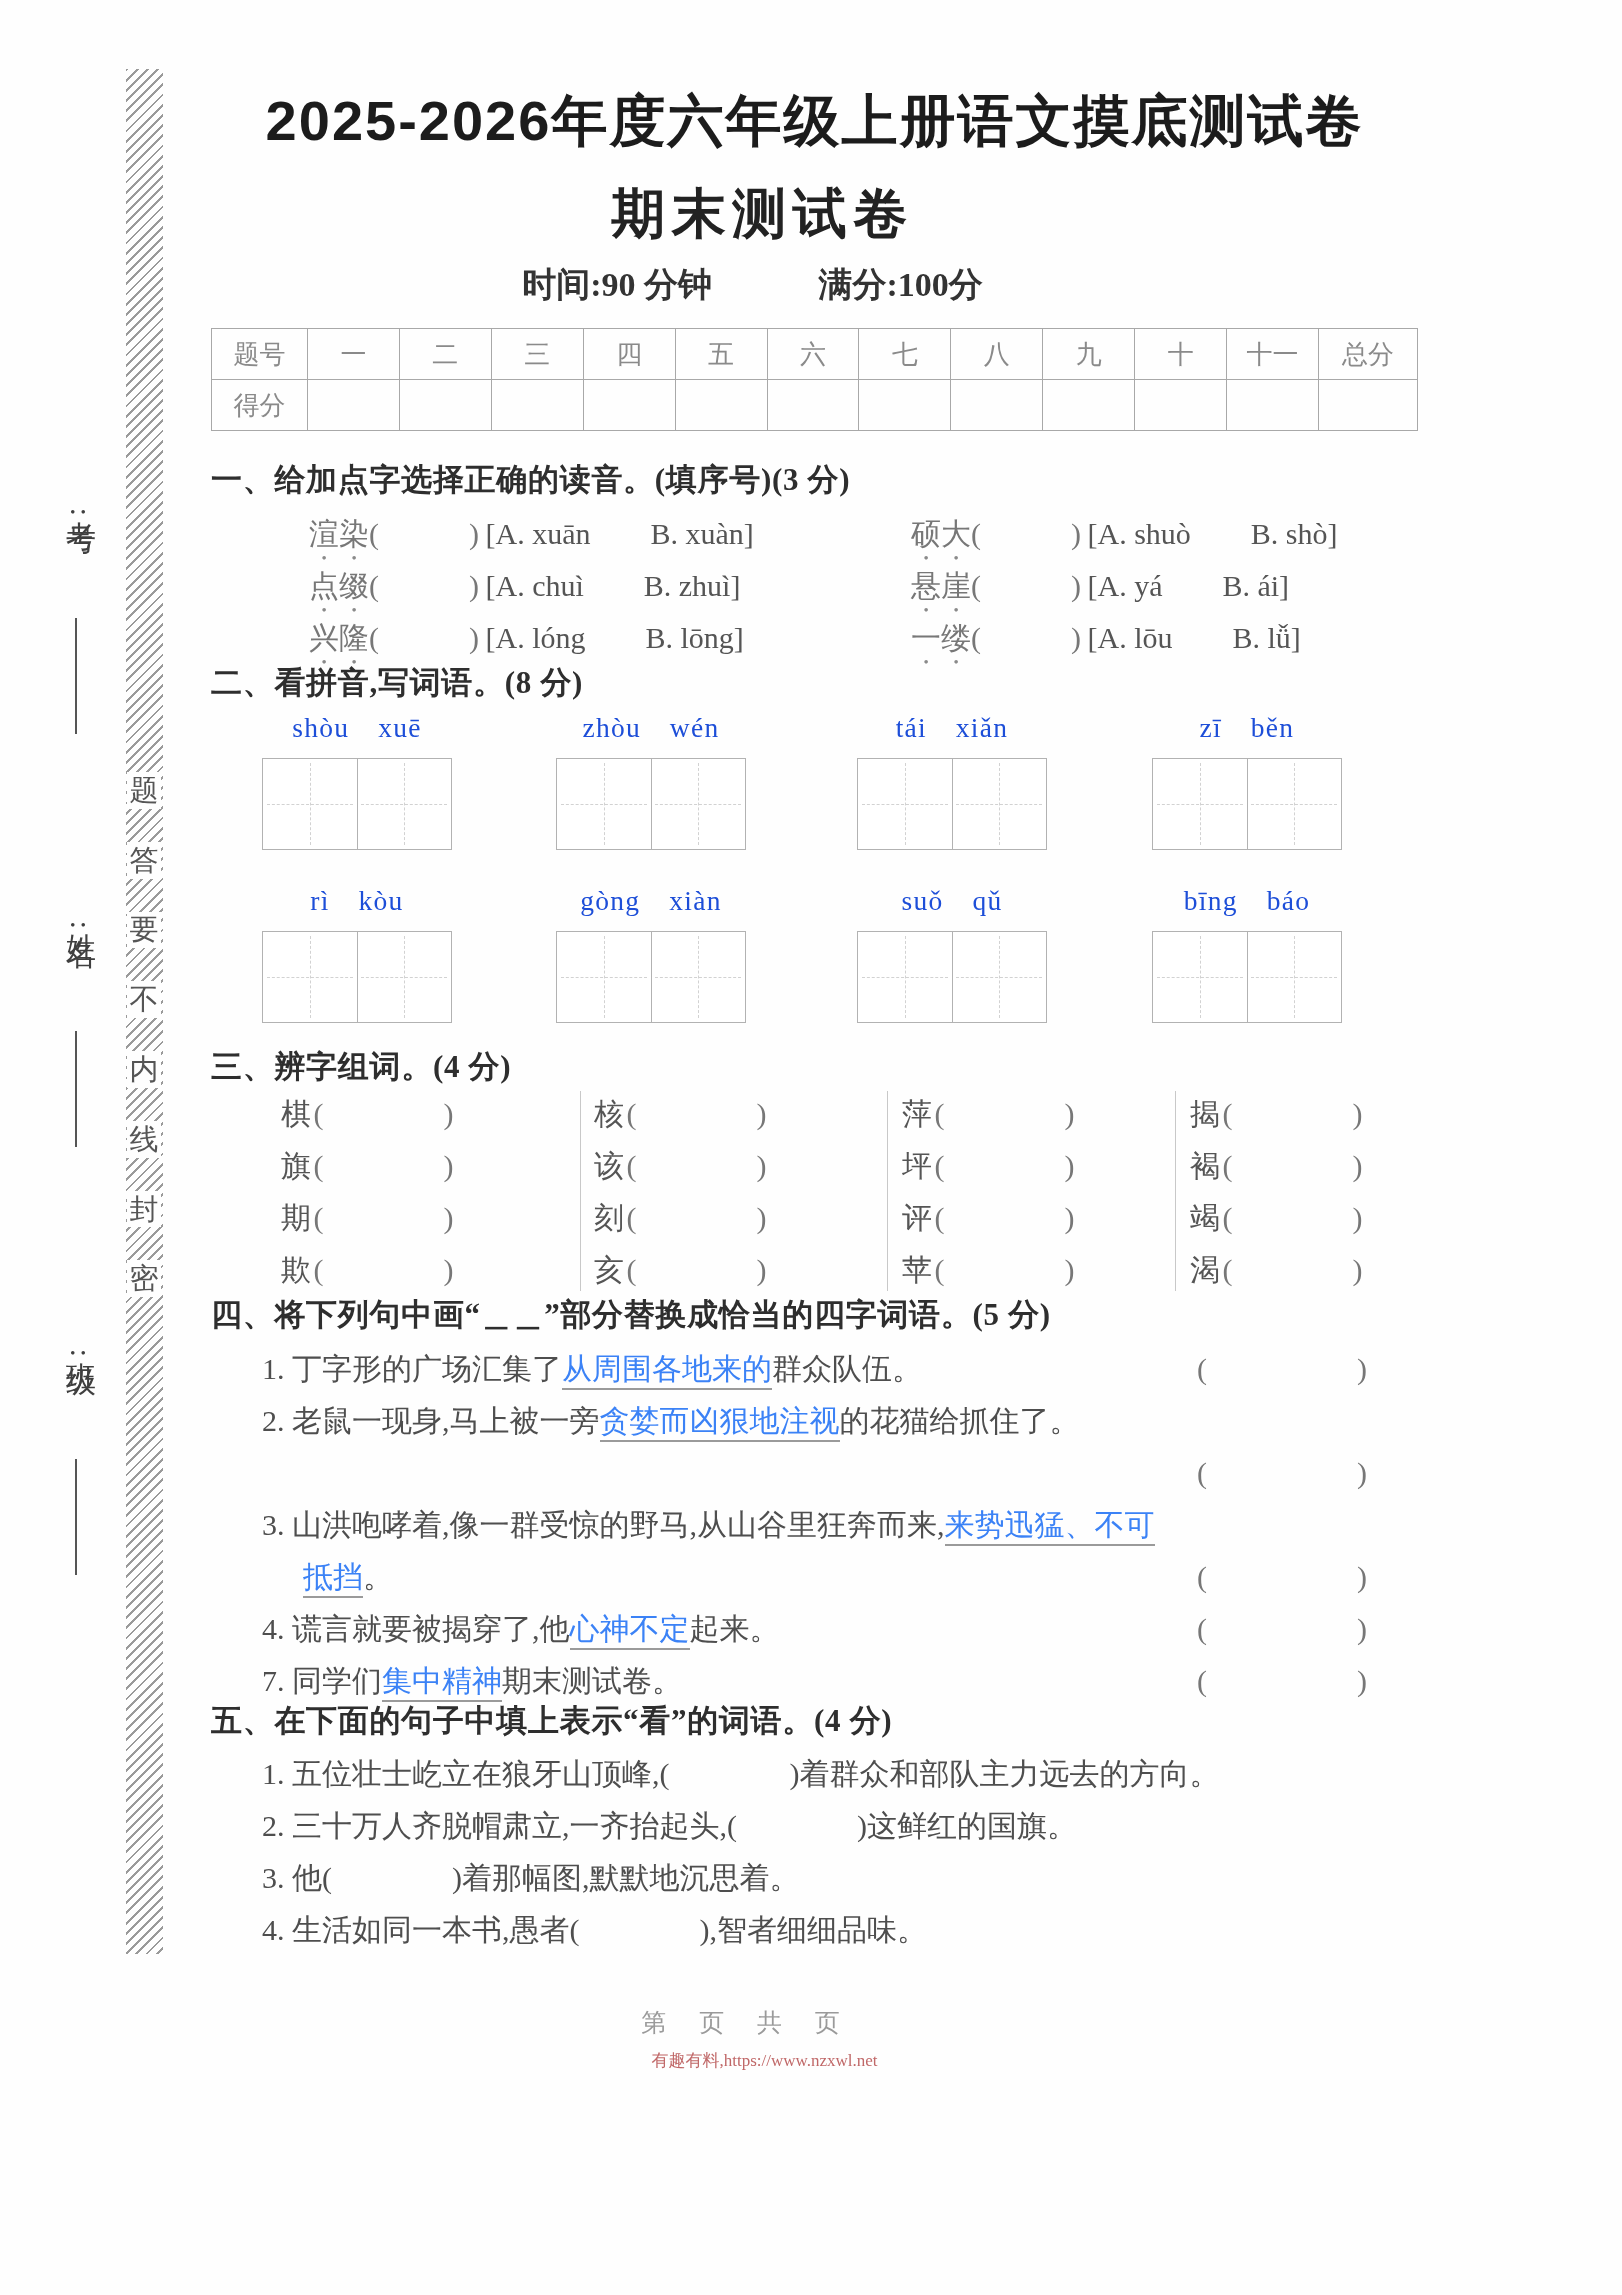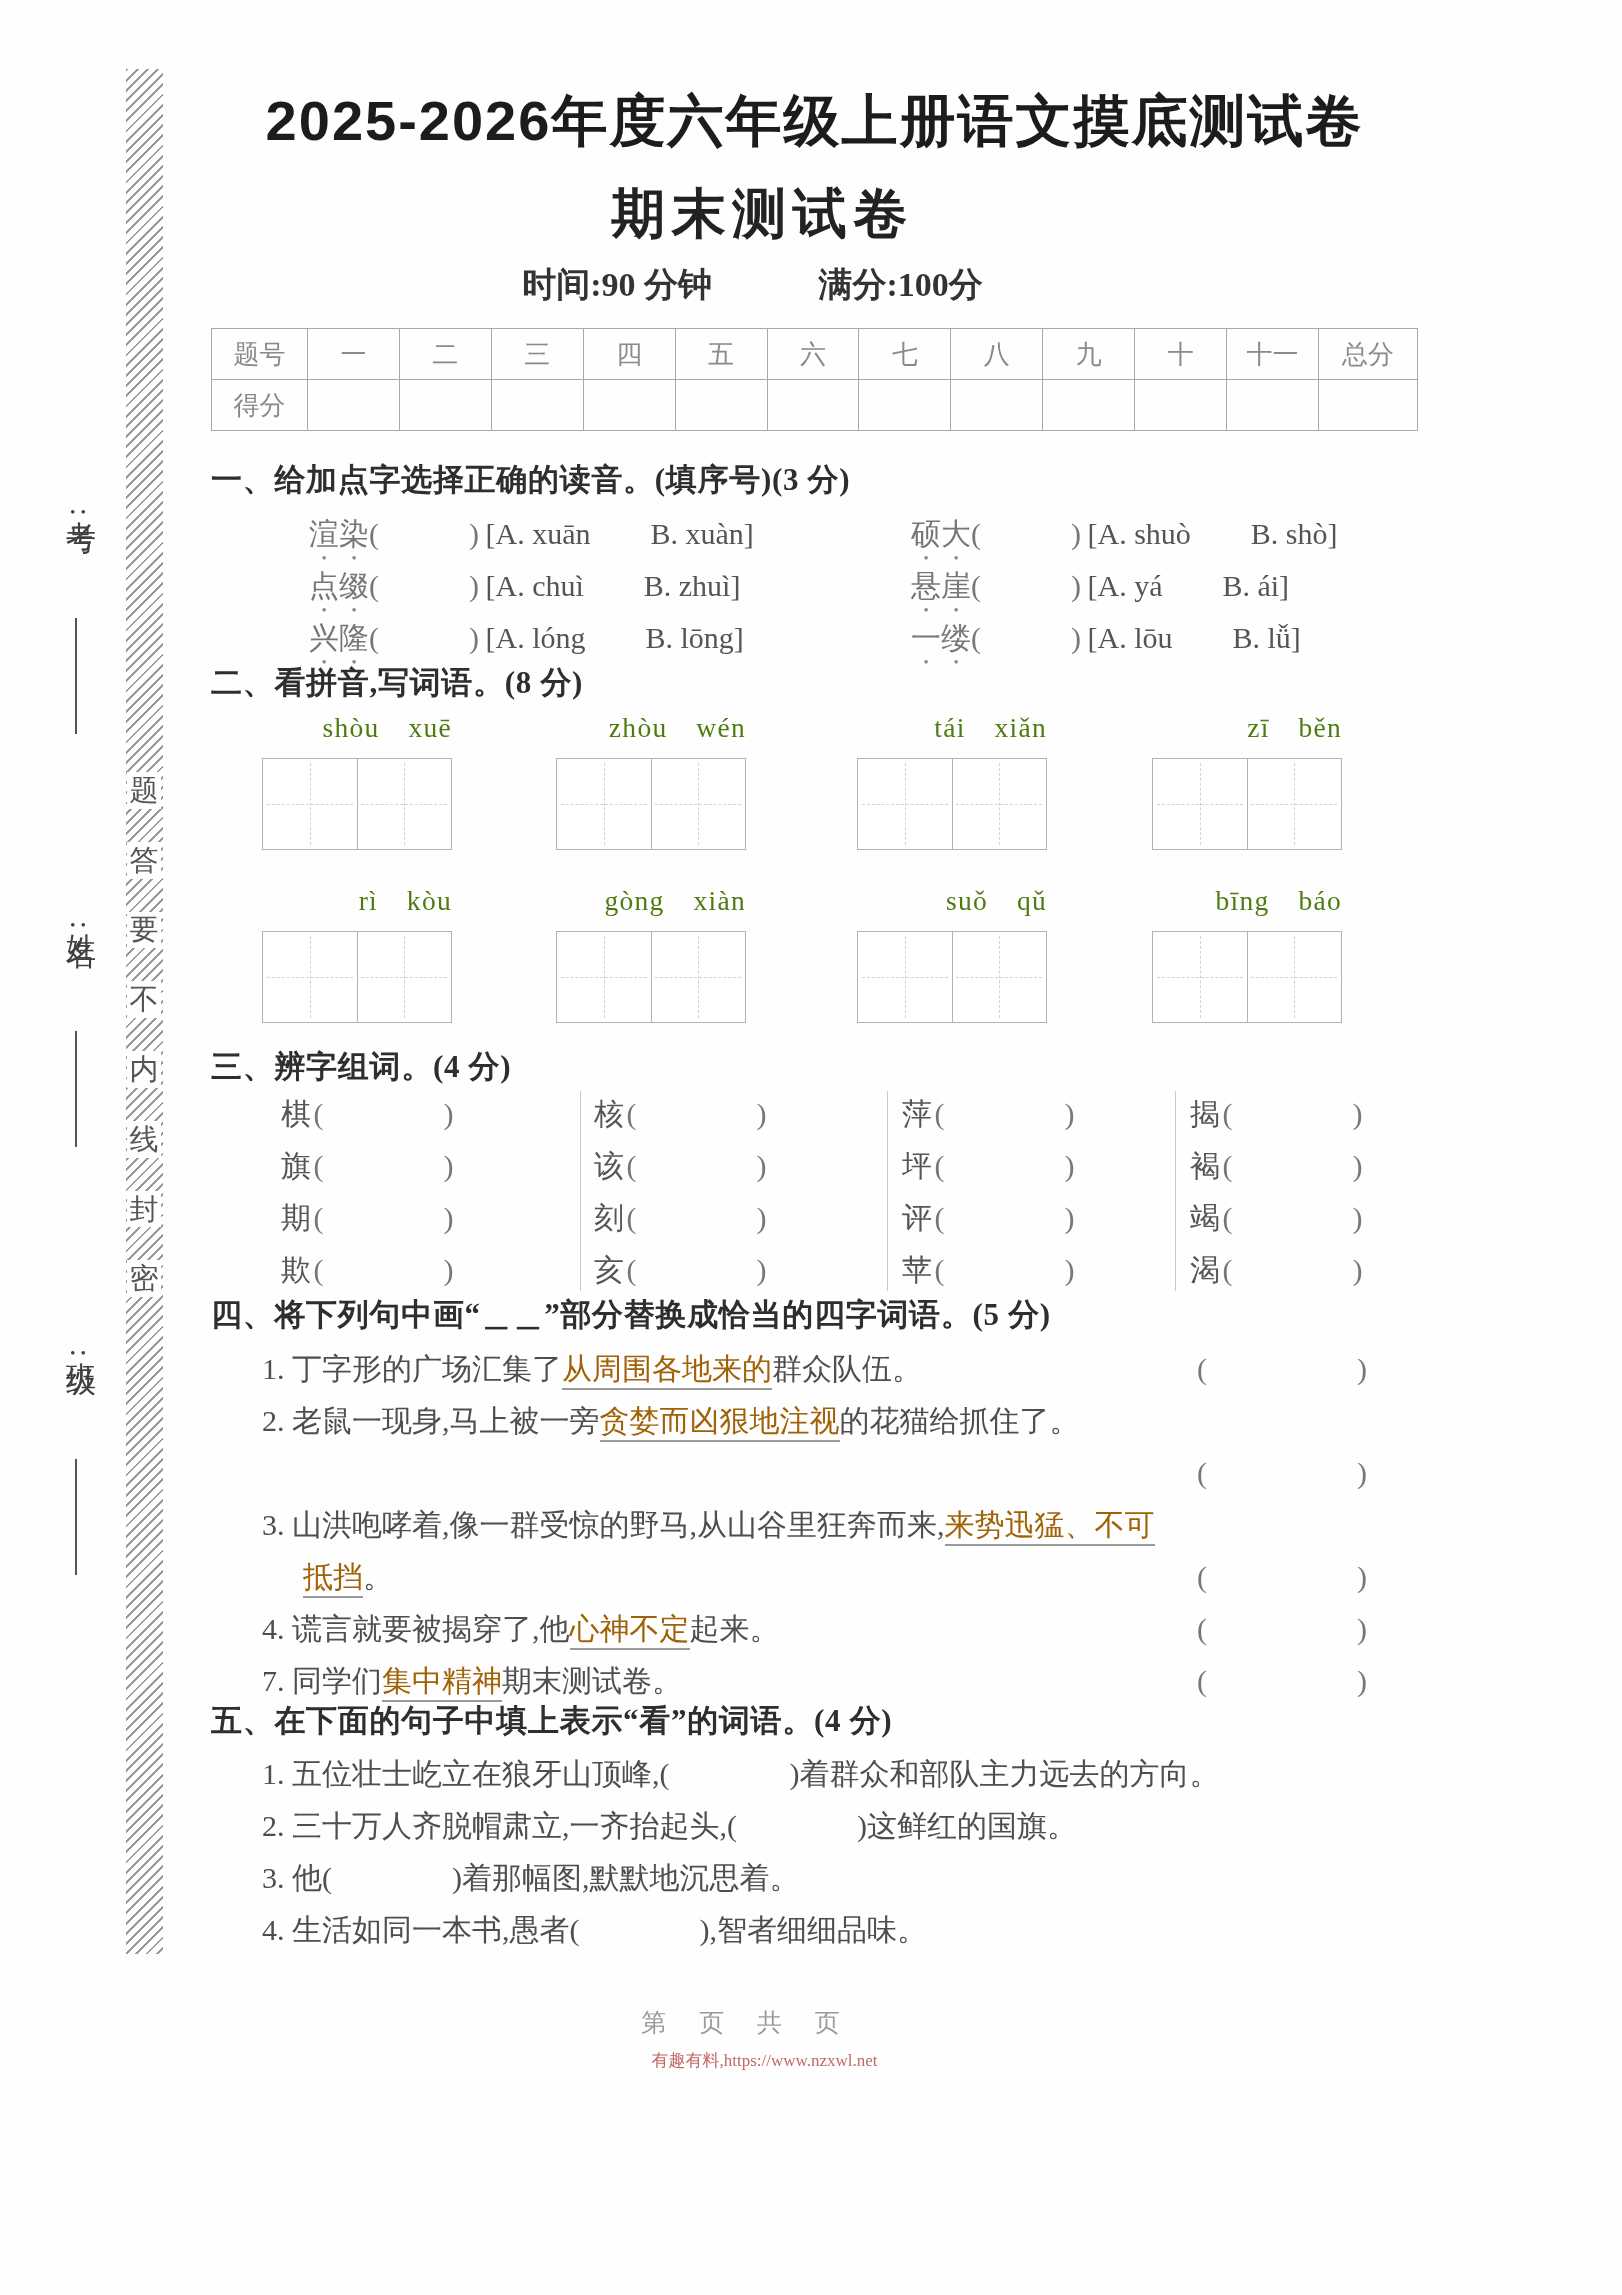--- a/index.html
+++ b/index.html
@@ -55,22 +55,22 @@
   .word {
     color:#777;
     -webkit-text-emphasis: filled dot #8a8a8a; -webkit-text-emphasis-position: under;
     text-emphasis: filled dot #8a8a8a; text-emphasis-position: under right; margin-left: 47px;
   }
   .blank { color:#777; }
   .opts { color:#555; margin-left:6.5px; }
 
   
   .pylabel {
-    position:absolute; width:190px; text-align:right;
-    font-size:27.5px; color:#4d7c0f; letter-spacing:1.3px; white-space:nowrap;
+    position:absolute; width:190px; text-align:center;
+    font-size:27.5px; color:#1d4ed8; letter-spacing:1.3px; white-space:nowrap;
   }
   .zigrid {
     position:absolute; width:190px; height:92px;
     border:1.3px solid #b2b2b2; display:flex; background:#fff;
   }
   .zcell { flex:1; position:relative; }
   .zcell + .zcell { border-left:1.3px solid #b2b2b2; }
   .zcell::before {
     content:""; position:absolute; left:3.9px; right:3.9px; top:50%;
     border-top:1.3px dashed #d2d2d2;
@@ -98,21 +98,21 @@
     position:absolute; left:211px; width:1207px;
     font-size:30px; color:#4e4e4e;
   }
   .s4 { top:1343px; } .s5 { top:1748px; }
   .s4 .line, .s5 .line {
     position:relative; height:52px; line-height:52px;
     padding-left:51px; white-space:nowrap;
   }
   .s4 .line.cont { padding-left:92px; }
   .mark {
-    color:#a16207; border-bottom:2px solid #9a9a9a; padding-bottom:2.6px;
+    color:#3b82f6; border-bottom:2px solid #9a9a9a; padding-bottom:2.6px;
   }
   .ans { position:absolute; right:51px; color:#777; }
 
   
   .footer-page {
     position:absolute; top:2006px; left:0; width:1485px; text-align:center;
     font-size:25px; color:#9a9a9a; letter-spacing:3.9px;
   }
   .footer-promo {
     position:absolute; top:2049px; left:0; width:1485px; text-align:center;

